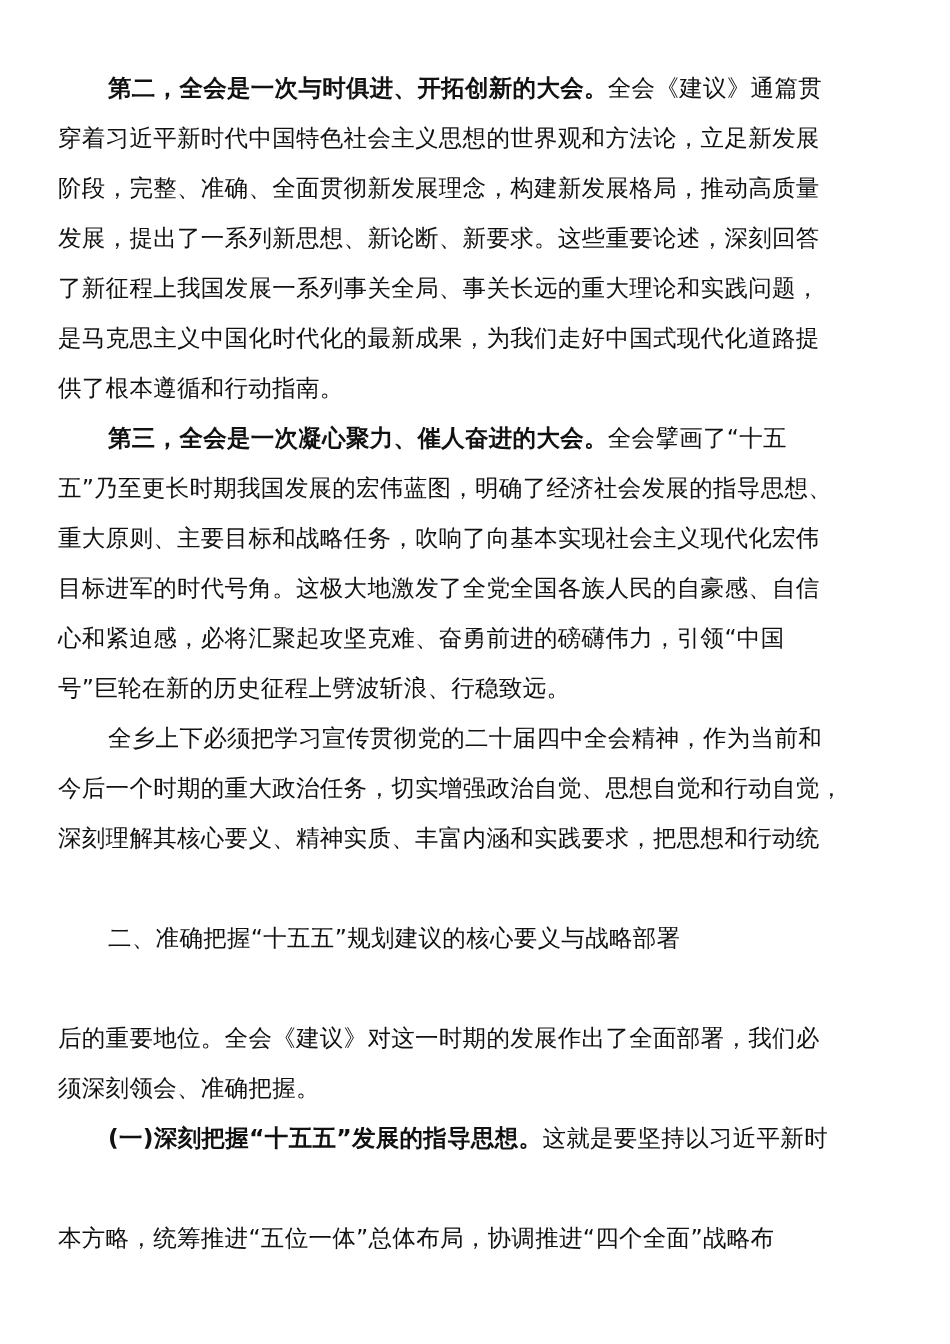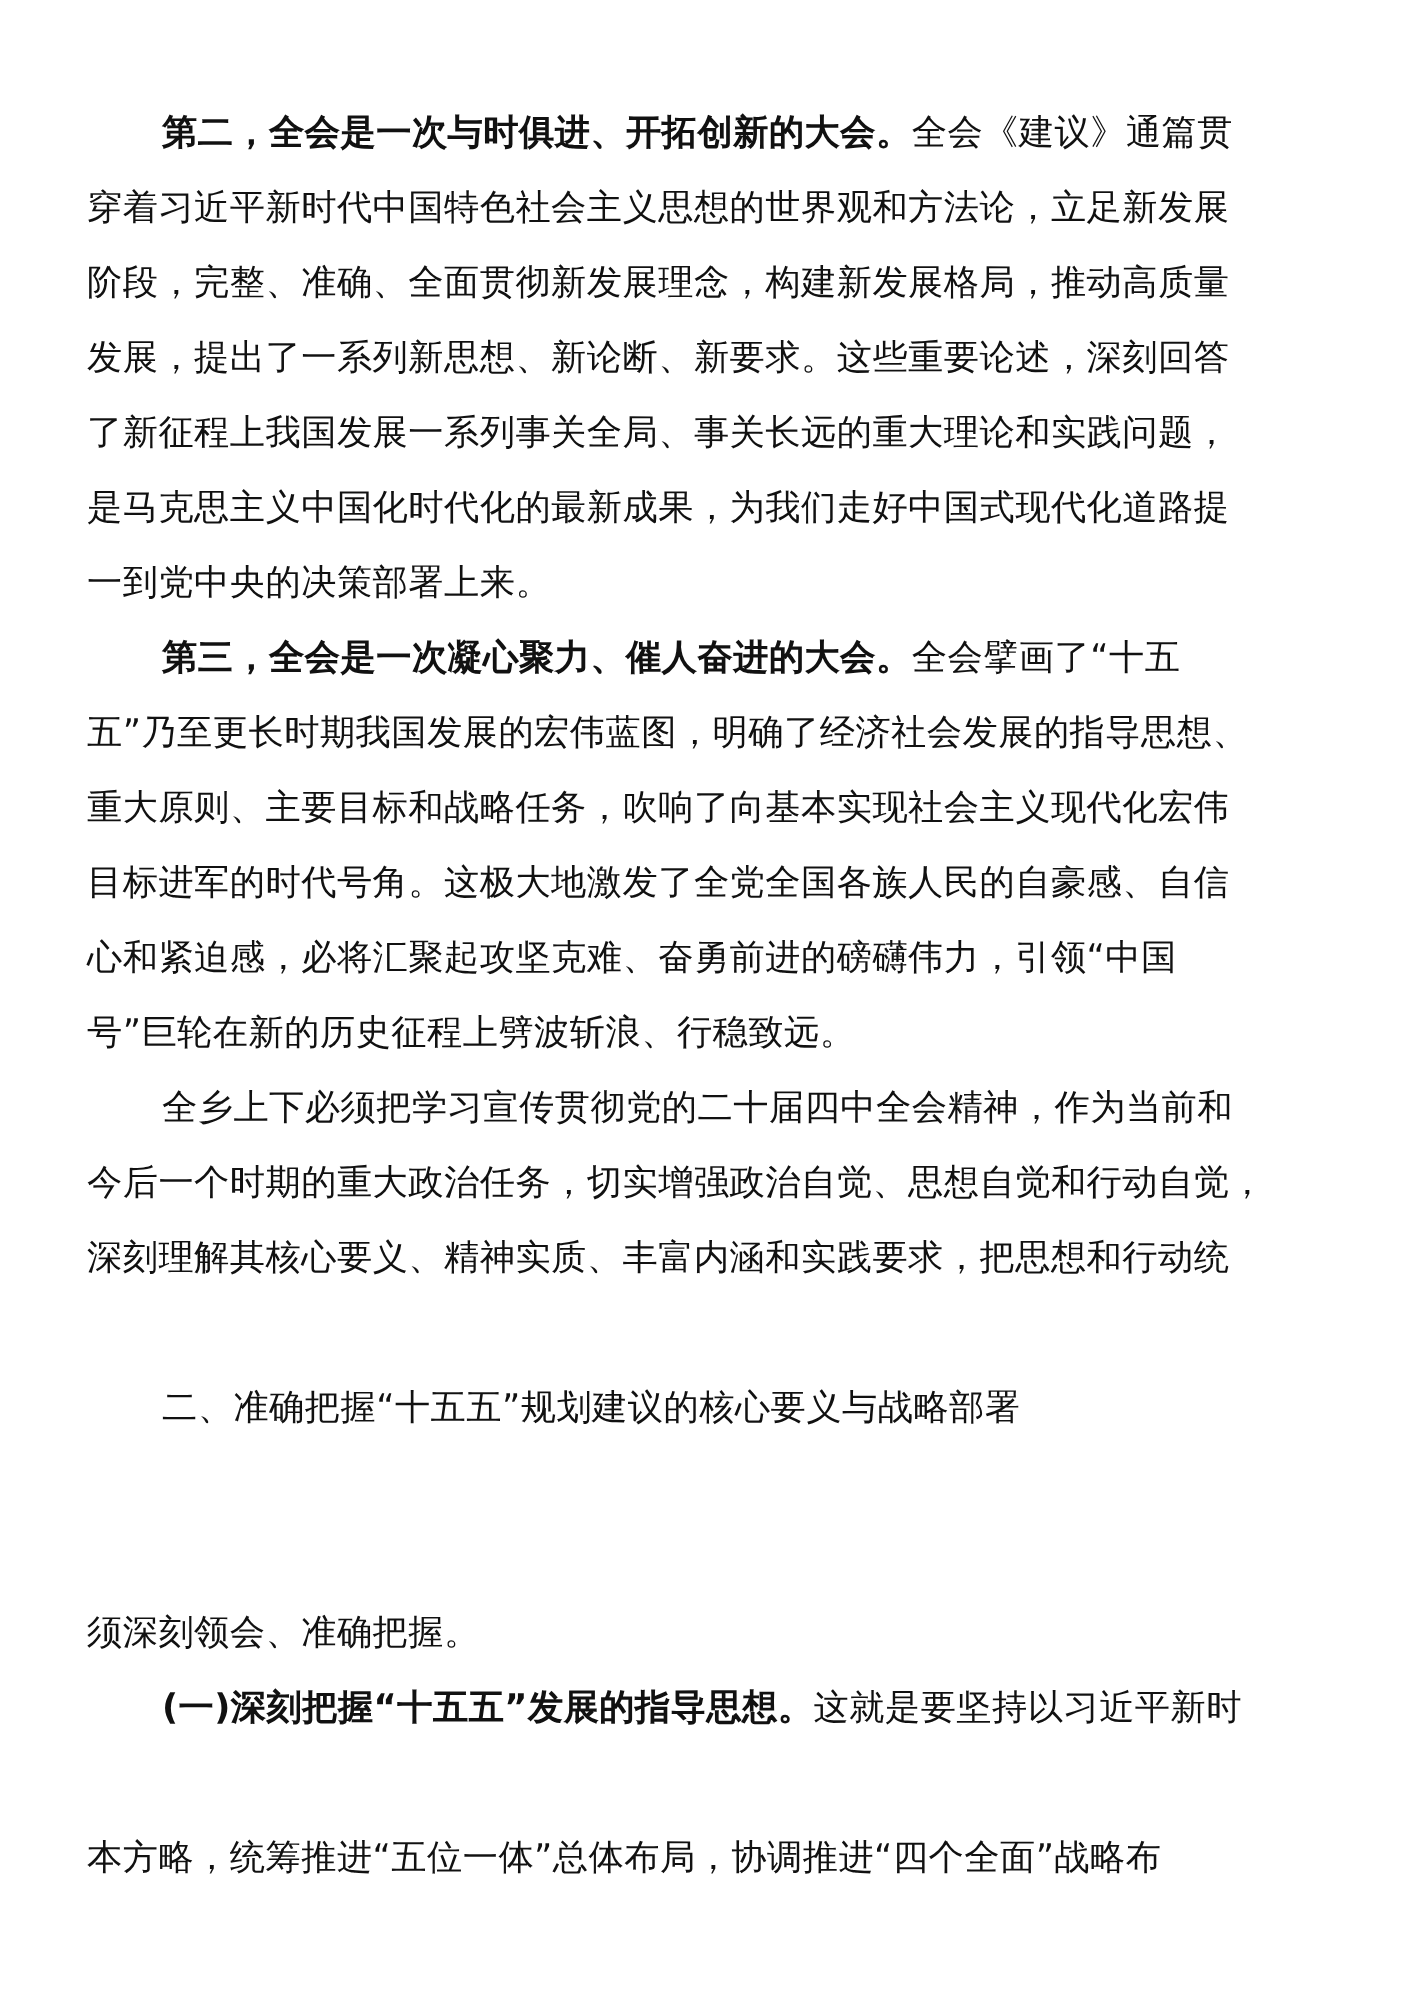--- a/index.html
+++ b/index.html
@@ -15,32 +15,33 @@
 <body>
 
 <div class="page">
 
   <div class="line indent" style="top:63px"><b>第二，全会是一次与时俱进、开拓创新的大会。</b><span>全会《建议》通篇贯</span></div>
   <div class="line" style="top:113px">穿着习近平新时代中国特色社会主义思想的世界观和方法论，立足新发展</div>
   <div class="line" style="top:163px">阶段，完整、准确、全面贯彻新发展理念，构建新发展格局，推动高质量</div>
   <div class="line" style="top:213px">发展，提出了一系列新思想、新论断、新要求。这些重要论述，深刻回答</div>
   <div class="line" style="top:263px">了新征程上我国发展一系列事关全局、事关长远的重大理论和实践问题，</div>
   <div class="line" style="top:313px">是马克思主义中国化时代化的最新成果，为我们走好中国式现代化道路提</div>
-  <div class="line" style="top:363px">一到党中央的决策部署上来。</div>
+  <div class="line" style="top:363px">供了根本遵循和行动指南。</div>
 
   <div class="line indent" style="top:413px"><b>第三，全会是一次凝心聚力、催人奋进的大会。</b><span>全会擘画了“十五</span></div>
   <div class="line" style="top:463px">五”乃至更长时期我国发展的宏伟蓝图，明确了经济社会发展的指导思想、</div>
   <div class="line" style="top:513px">重大原则、主要目标和战略任务，吹响了向基本实现社会主义现代化宏伟</div>
   <div class="line" style="top:563px">目标进军的时代号角。这极大地激发了全党全国各族人民的自豪感、自信</div>
   <div class="line" style="top:613px">心和紧迫感，必将汇聚起攻坚克难、奋勇前进的磅礴伟力，引领“中国</div>
   <div class="line" style="top:663px">号”巨轮在新的历史征程上劈波斩浪、行稳致远。</div>
 
   <div class="line indent" style="top:713px">全乡上下必须把学习宣传贯彻党的二十届四中全会精神，作为当前和</div>
   <div class="line" style="top:813px">深刻理解其核心要义、精神实质、丰富内涵和实践要求，把思想和行动统</div>
   <div class="line" style="top:763px">今后一个时期的重大政治任务，切实增强政治自觉、思想自觉和行动自觉，</div>
 
   <div class="line indent" style="top:913px">二、准确把握“十五五”规划建议的核心要义与战略部署</div>
 
+  <div class="line" style="top:1013px">后的重要地位。全会《建议》对这一时期的发展作出了全面部署，我们必</div>
   <div class="line" style="top:1063px">须深刻领会、准确把握。</div>
 
   <div class="line indent" style="top:1113px"><b>(一)深刻把握“十五五”发展的指导思想。</b><span>这就是要坚持以习近平新时</span></div>
   <div class="line" style="top:1213px">本方略，统筹推进“五位一体”总体布局，协调推进“四个全面”战略布</div>
 </div>
 
 </body></html>

